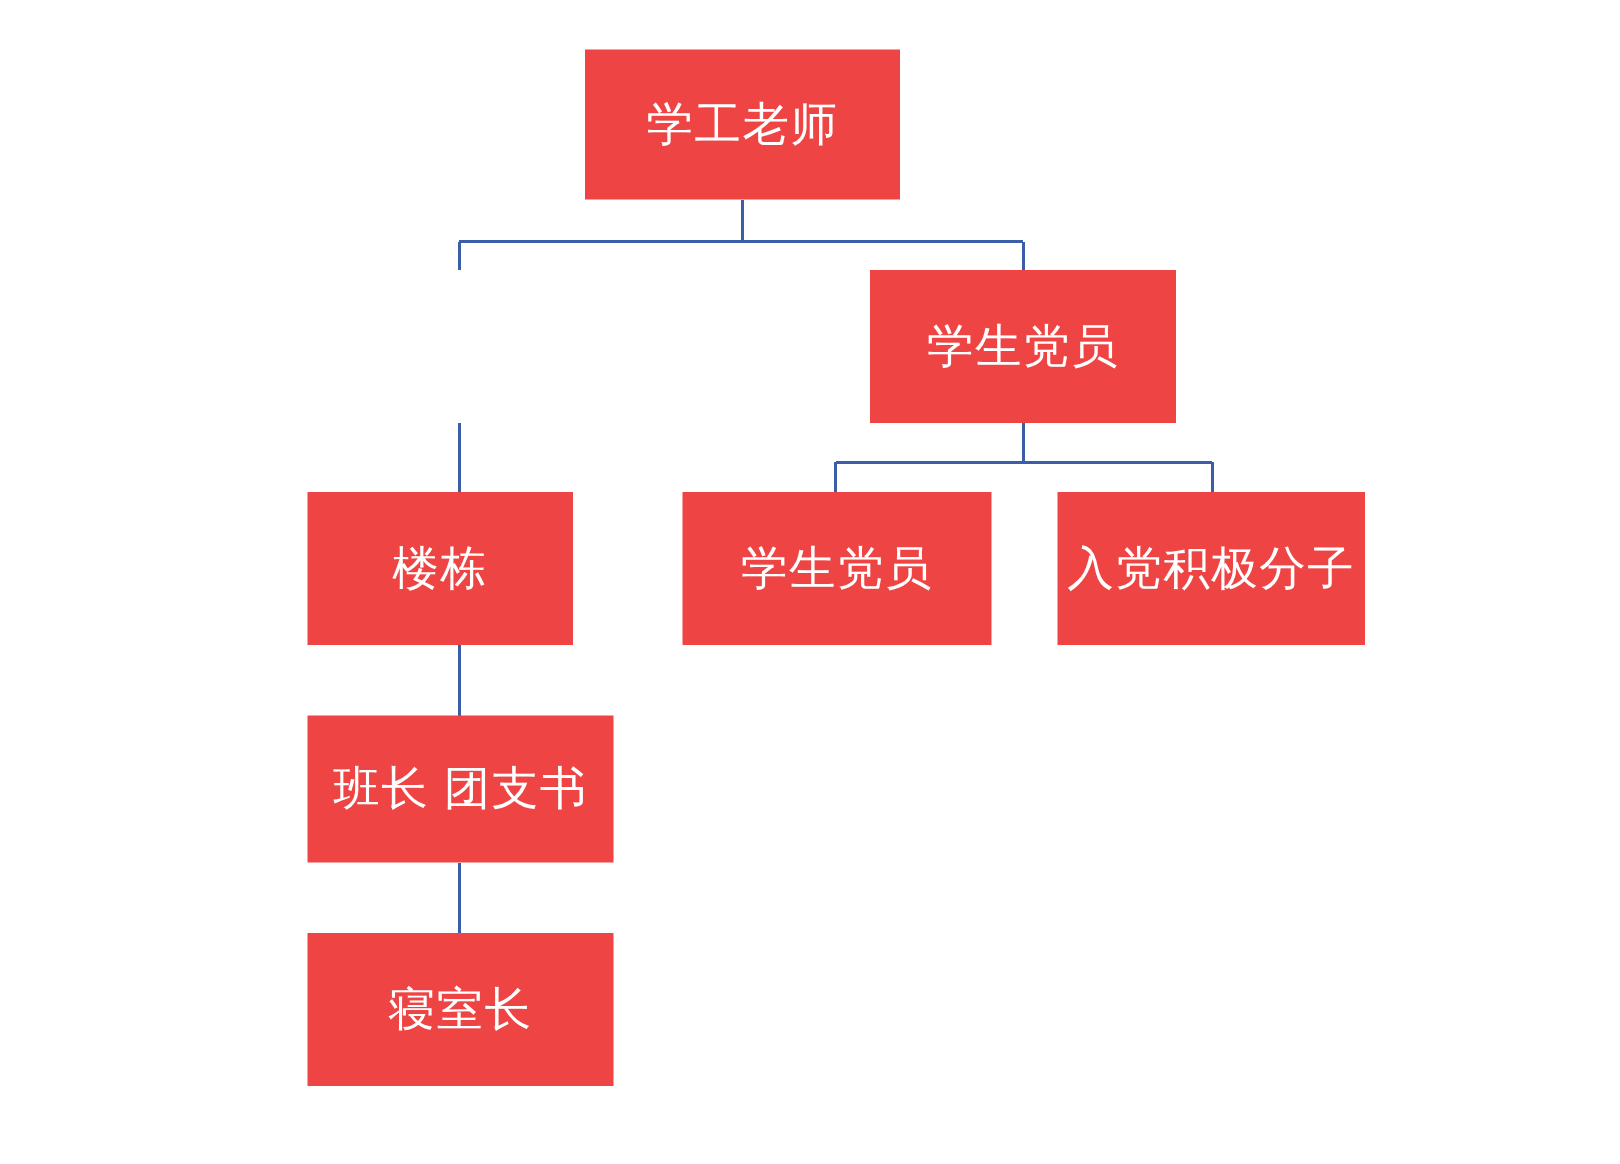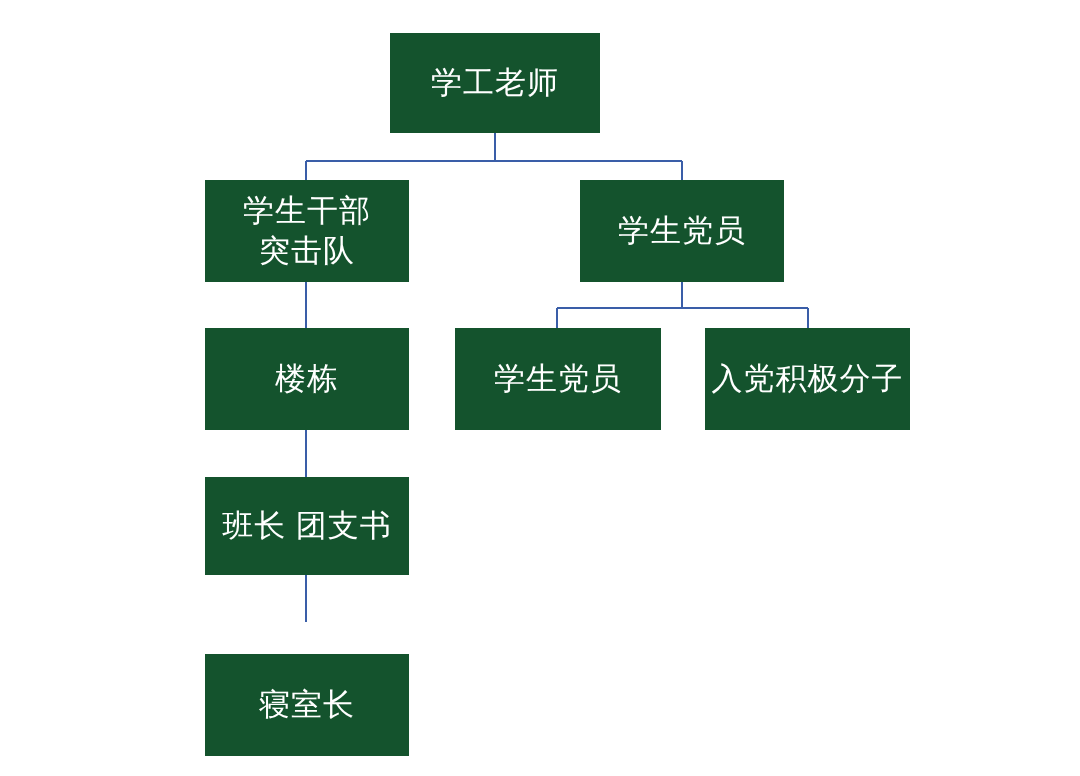--- a/index.html
+++ b/index.html
@@ -12,21 +12,21 @@
   }
   #chart-canvas {
     position: relative;
     width: 1080px;
     height: 776px;
     background: #ffffff;
     overflow: hidden;
   }
   .node-box {
     position: absolute;
-    background: #14532d;
+    background: #ef4444;
     color: #ffffff;
     display: flex;
     flex-direction: column;
     align-items: center;
     justify-content: center;
     text-align: center;
     font-size: 31px;
     line-height: 1.28;
     letter-spacing: 1px;
     font-weight: 400;
@@ -76,42 +76,38 @@
 
       <path d="M557,308 L557,328"></path>
       <path d="M808,308 L808,328"></path>
     </g>
   </svg>
 
   <div class="node-box" style="left:390px; top:33px; width:210px; height:100px;">
     <span class="line">学工老师</span>
   </div>
 
-  <div class="node-box" style="left:205px; top:180px; width:204px; height:102px;">
-    <span class="line">学生干部</span>
-    <span class="line">突击队</span>
-  </div>
 
   <div class="node-box" style="left:580px; top:180px; width:204px; height:102px;">
     <span class="line">学生党员</span>
   </div>
 
-  <div class="node-box wide-leading" style="left:205px; top:328px; width:204px; height:102px;">
+  <div class="node-box wide-leading" style="left:205px; top:328px; width:177px; height:102px;">
     <span class="line">楼栋</span>
   </div>
 
   <div class="node-box" style="left:455px; top:328px; width:206px; height:102px;">
     <span class="line">学生党员</span>
   </div>
 
   <div class="node-box" style="left:705px; top:328px; width:205px; height:102px;">
     <span class="line">入党积极分子</span>
   </div>
 
   <div class="node-box" style="left:205px; top:477px; width:204px; height:98px;">
     <span class="line">班长 团支书</span>
   </div>
 
-  <div class="node-box" style="left:205px; top:622px; width:204px; height:102px;margin-top:32px;">
+  <div class="node-box" style="left:205px; top:622px; width:204px; height:102px;">
     <span class="line">寝室长</span>
   </div>
 
 </div>
 
 </body></html>

